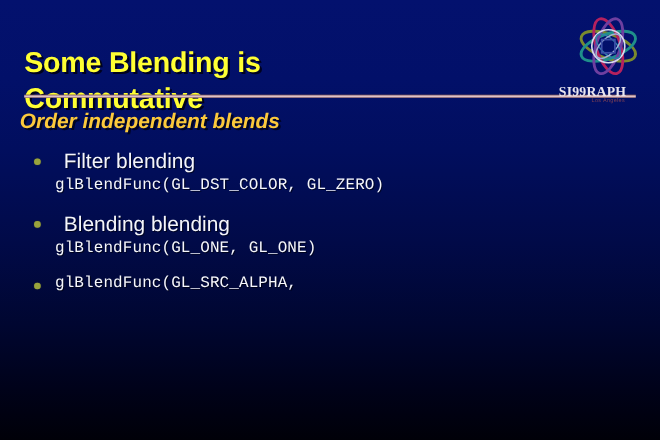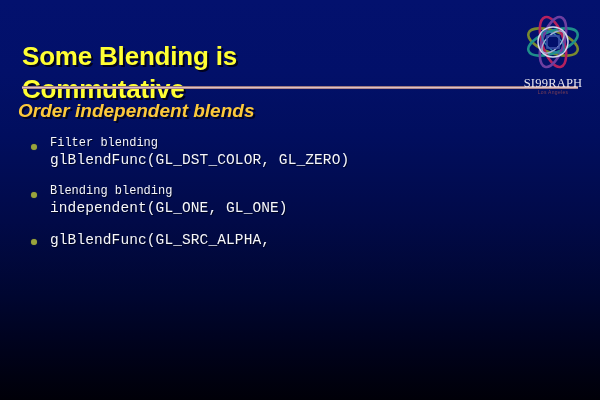--- a/index.html
+++ b/index.html
@@ -58,24 +58,24 @@
     top: 2px;
     width: 90px;
     height: 94px;
   }
   #logo svg { display: block; }
   #logo-wordmark {
     position: absolute;
     left: 0;
     top: 74px;
     width: 90px;
-    text-align: center;
+    text-align: left;
     color: #e9e6ef;
     font-size: 12.5px;
-    font-weight: normal;
+    font-weight: bold;
     letter-spacing: 0.2px;
     font-family: "Liberation Serif", serif;
     white-space: nowrap;
   }
   #logo-sub {
     position: absolute;
     left: 0;
     top: 87px;
     width: 90px;
     text-align: center;
@@ -113,27 +113,26 @@
     position: absolute;
     left: 3px;
     top: 8px;
     width: 6px;
     height: 6px;
     border-radius: 50%;
     background: #99a33d;
     box-shadow: 0 0 1px #5d6524;
   }
   .bullet-text {
-    margin-left: 22px;
+    margin-left: 30px;
     color: #f4f5fb;
-    font-size: 12px;
+    font-size: 19px;
     line-height: 1.28;
     white-space: nowrap;
     text-shadow: 1px 1px 0 rgba(0,0,0,0.55);
-    font-family: Liberation Mono, monospace;
   }
   .code {
     margin-left: 22px;
     color: #f6f7fc;
     font-family: "Liberation Mono", "DejaVu Sans Mono", monospace;
     font-weight: normal;
     font-size: 14.5px;
     line-height: 1.33;
     white-space: pre;
     letter-spacing: 0.1px;
@@ -175,21 +174,21 @@
 
     <div class="bullet-block">
       <span class="bullet-dot"></span>
       <div class="bullet-text">Filter blending</div>
       <div class="code">glBlendFunc(GL_DST_COLOR, GL_ZERO)</div>
     </div>
 
     <div class="bullet-block">
       <span class="bullet-dot"></span>
       <div class="bullet-text">Blending blending</div>
-      <div class="code">independent(GL_ONE, GL_ONE)</div>
+      <div class="code">glBlendFunc(GL_ONE, GL_ONE)</div>
     </div>
 
     <div class="bullet-block">
       <span class="bullet-dot"></span>
       <div class="code">glBlendFunc(GL_SRC_ALPHA,</div>
     </div>
 
   </div>
 
 </div>

